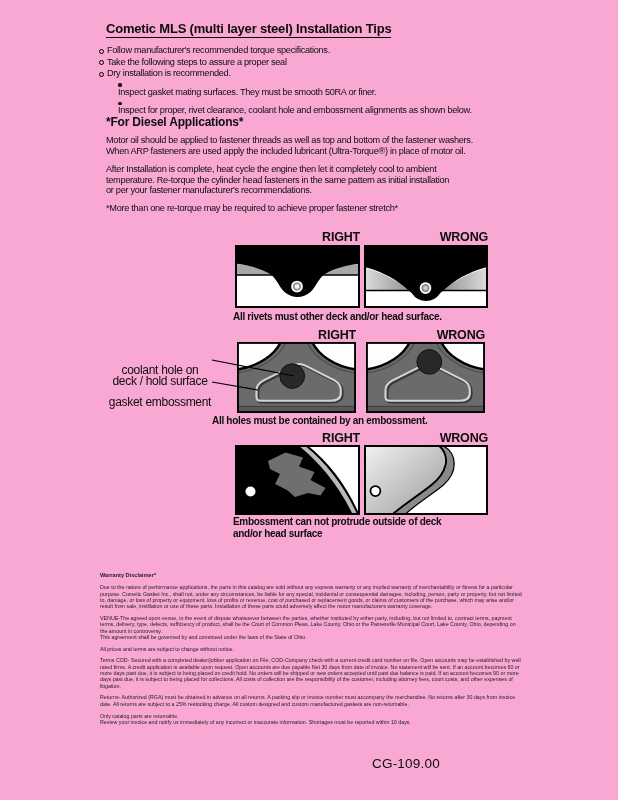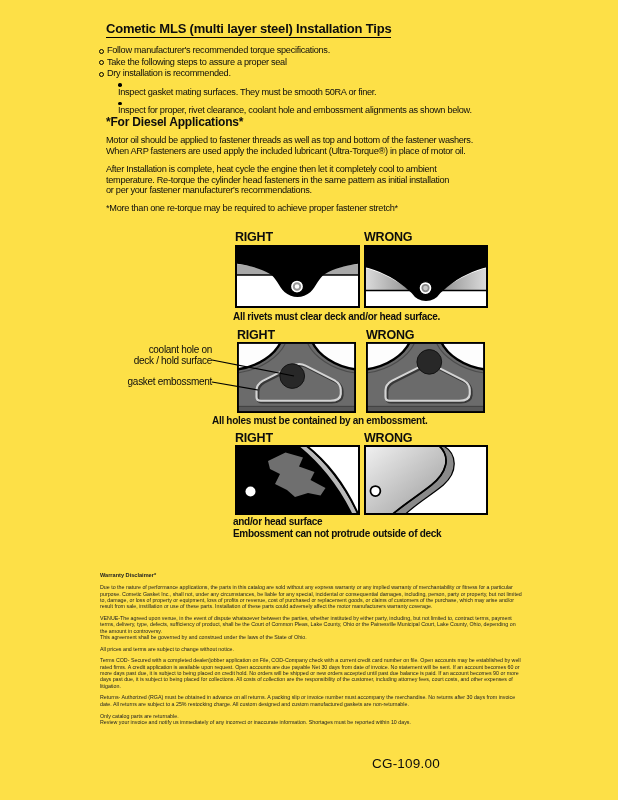--- a/index.html
+++ b/index.html
@@ -1,41 +1,41 @@
 <!DOCTYPE html>
 <html><head>
 <meta charset="utf-8">
 <style>
   html,body{margin:0;padding:0;background:#e8e8e8;}
   .page{
-    position:relative;width:618px;height:800px;background:#fde047;
+    position:relative;width:618px;height:800px;background:#f9a8d4;
     font-family:"Liberation Sans","DejaVu Sans",sans-serif;color:#0d0d0d;
     overflow:hidden;margin:0 auto;
   }
   .abs{position:absolute;}
   
   .title{
     left:106px;top:21px;font-size:13px;font-weight:bold;letter-spacing:-0.2px;
     border-bottom:1.5px solid #000;padding-bottom:1px;
   }
   
   .bullets{left:99px;top:45px;font-size:9.2px;line-height:11.6px;letter-spacing:-0.3px;width:440px;}
   .b-row{display:flex;align-items:flex-start;}
   .b-row.sub{padding-left:19px;flex-direction:column;}
   .m-circ{flex:0 0 auto;width:3px;height:3px;border:1px solid #000;border-radius:50%;margin:3.5px 3px 0 0;}
   .m-dot{flex:0 0 auto;width:3.5px;height:3.5px;background:#000;border-radius:50%;margin:3.5px 3px 0 0;}
   
   .diesel{left:106px;top:117px;width:412px;font-size:9.2px;line-height:10.4px;letter-spacing:-0.3px;}
   .d-head{font-size:12px;font-weight:bold;letter-spacing:-0.2px;margin-bottom:8px;}
   .d-para{margin-bottom:8px;}
   
-  .dlabel{font-size:12.5px;font-weight:bold;text-align:left;letter-spacing:-0.2px;}
+  .dlabel{font-size:12.5px;font-weight:bold;text-align:right;letter-spacing:-0.2px;}
   .caption{font-size:10px;font-weight:bold;letter-spacing:-0.3px;line-height:11.5px;}
   .panel{position:absolute;display:block;}
-  .ann{font-size:10px;line-height:10.5px;letter-spacing:-0.3px;text-align:right;width:104px;left:108px;}
+  .ann{font-size:12px;line-height:10.5px;letter-spacing:-0.3px;text-align:center;width:104px;left:108px;margin-top:20px;}
   
   .warranty{left:100px;top:572px;width:422px;font-size:5.3px;line-height:6.3px;color:#222;}
   .w-head{font-weight:bold;font-size:5.6px;margin-bottom:6px;}
   .w-para{margin-bottom:5.5px;}
   .w-line{margin:0;}
   
   .footer-code{left:372px;top:756px;font-size:13.5px;letter-spacing:0.2px;}
 </style>
 </head>
 <body>
@@ -109,21 +109,21 @@
     <rect width="250" height="126" fill="#ffffff"></rect>
     <path d="M0,46 C30,52 62,68 88,88 L96,91 L0,91 Z" fill="url(#g1l)"></path>
     <path d="M250,46 C220,52 188,68 162,88 L154,91 L250,91 Z" fill="url(#g1r)"></path>
     <line x1="2" y1="91" x2="248" y2="91" stroke="#000" stroke-width="3"></line>
     <path d="M0,0 H250 V44 C222,50 192,64 168,84 L154,96 Q143,112 125,112 Q107,112 96,96 L82,84 C58,64 28,50 0,44 Z" fill="#000"></path>
     <circle cx="124" cy="86" r="13" fill="#fff" stroke="#000" stroke-width="2.5"></circle>
     <circle cx="124" cy="86" r="6.5" fill="#c9c9c9" stroke="#8a8a8a" stroke-width="3.5"></circle>
     <rect x="2" y="2" width="246" height="122" fill="none" stroke="#000" stroke-width="4"></rect>
   </svg>
 
-  <div class="abs caption" style="left:233px;top:311px;">All rivets must clear deck and/or head surface.</div>
+  <div class="abs caption" style="left:233px;top:311px;">All rivets must other deck and/or head surface.</div>
 
   <div class="abs dlabel" style="left:237px;top:328px;width:119px;">RIGHT</div>
   <div class="abs dlabel" style="left:366px;top:328px;width:119px;">WRONG</div>
 
   <div class="abs ann" style="top:345px;">
     <div>coolant hole on</div>
     <div>deck / hold surface</div>
   </div>
   <div class="abs ann" style="top:377px;">gasket embossment</div>
 
@@ -188,22 +188,22 @@
     </defs>
     <rect width="250" height="140" fill="#ffffff"></rect>
     <path d="M0,0 L150,0 C177,24 166,56 136,80 C108,102 76,122 56,140 L0,140 Z" fill="url(#g3)"></path>
     <path d="M150,0 C177,24 166,56 136,80 C108,102 76,122 56,140 L82,140 C104,118 136,100 160,80 C190,54 188,18 161,2 Z" fill="#8a8a8a" stroke="#000" stroke-width="2.5"></path>
     <path d="M150,0 C177,24 166,56 136,80 C108,102 76,122 56,140" stroke="#000" stroke-width="3.5" fill="none"></path>
     <circle cx="23" cy="92" r="10" fill="#ffffff" stroke="#000" stroke-width="3.5"></circle>
     <rect x="2" y="2" width="246" height="136" fill="none" stroke="#000" stroke-width="4"></rect>
   </svg>
 
   <div class="abs caption" style="left:233px;top:516px;">
+    <div>Embossment can not protrude outside of deck</div>
     <div>and/or head surface</div>
-    <div>Embossment can not protrude outside of deck</div>
   </div>
 
   <div class="abs warranty">
     <div class="w-head">Warranty Disclaimer*</div>
     <div class="w-para">Due to the nature of performance applications, the parts in this catalog are sold without any express warranty or any implied warranty of merchantability or fitness for a particular purpose.  Cometic Gasket Inc., shall not, under any circumstances, be liable for any special, incidental or consequential damages, including, person, party or property, but not limited to, damage, or loss of property or equipment, loss of profits or revenue, cost of purchased or replacement goods, or claims of customers of the purchase, which may arise and/or result from sale, instillation or use of these parts.  Installation of these parts could adversely affect the motor manufacturers warranty coverage.</div>
     <div class="w-para">
       <div class="w-line">VENUE-The agreed upon venue, in the event of dispute whatsoever between the parties, whether instituted by either party, including, but not limited to, contract terms, payment terms, delivery, type, defects, sufficiency of product, shall be the Court of Common Pleas, Lake County, Ohio or the Painesville Municipal Court, Lake County, Ohio, depending on the amount in controversy.</div>
       <div class="w-line">This agreement shall be governed by and construed under the laws of the State of Ohio.</div>
     </div>
     <div class="w-para">All prices and terms are subject to change without notice.</div>

